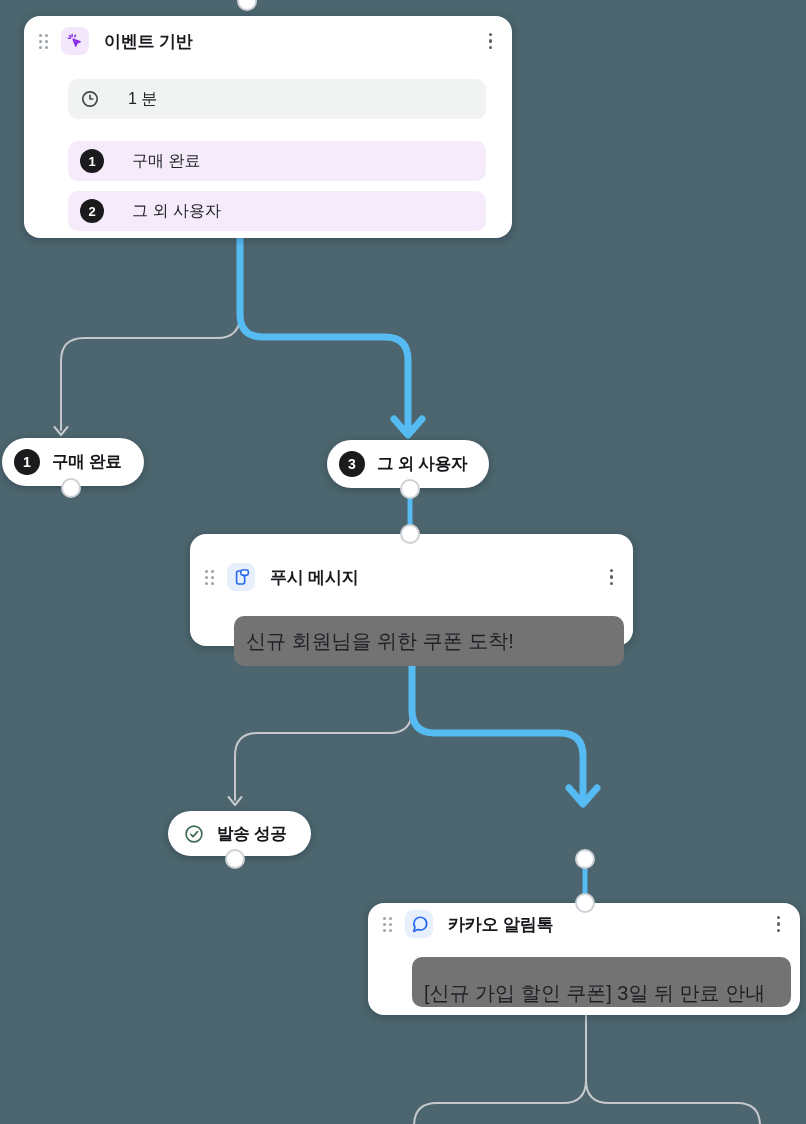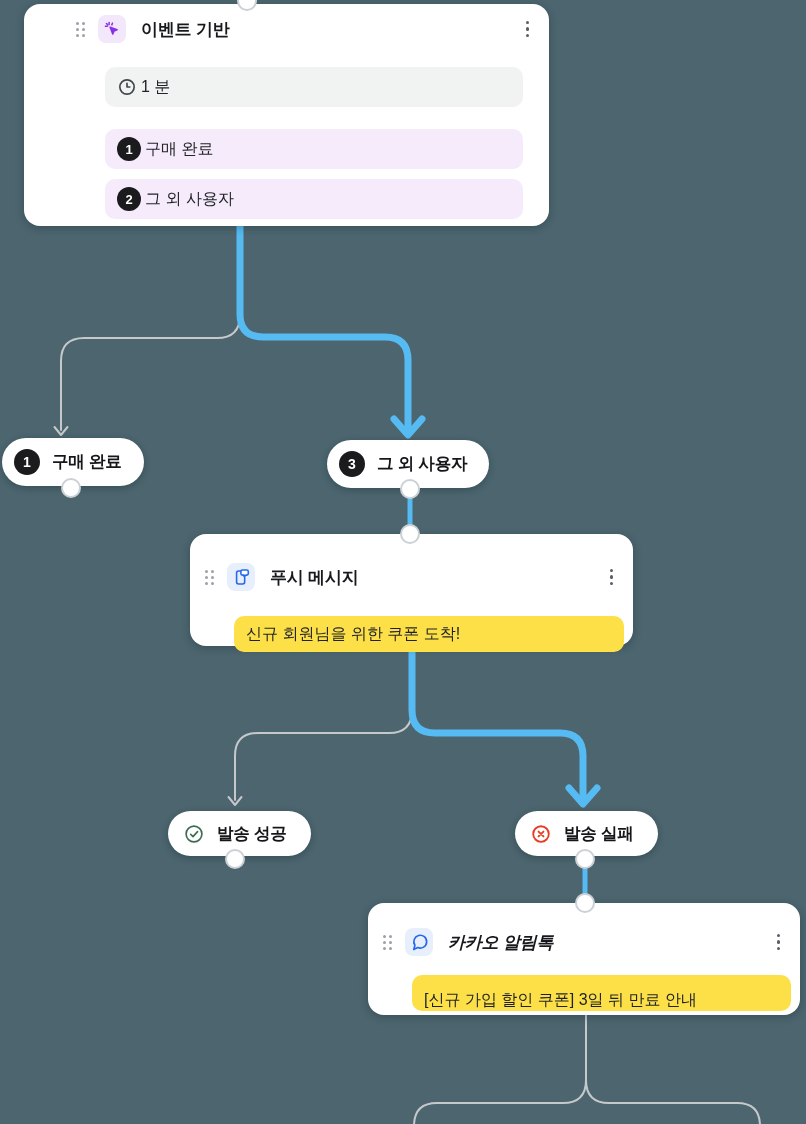--- a/index.html
+++ b/index.html
@@ -22,26 +22,26 @@
   .drag i{background:#9aa1a8;border-radius:50%;}
   .icon-badge{width:28px;height:28px;border-radius:8px;display:flex;align-items:center;justify-content:center;flex:0 0 auto;}
   .icon-badge.purple{background:#f3e7fb;}
   .icon-badge.blue{background:#e7effc;}
   .card-title{margin:0 0 0 15px;font-size:17px;font-weight:700;color:#17191d;letter-spacing:-.2px;}
   .kebab{margin-left:auto;display:flex;flex-direction:column;gap:3px;padding:4px;cursor:pointer;}
   .kebab i{width:3.5px;height:3.5px;border-radius:50%;background:#585e64;}
 
   .row{
     margin:0 26px 0 44px;height:40px;border-radius:10px;
-    display:flex;align-items:center;gap:4px;padding:0 12px;box-sizing:border-box;
+    display:flex;align-items:center;gap:28px;padding:0 12px;box-sizing:border-box;
     font-size:16px;color:#222528;
   }
   .row.gray{background:#f0f3f1;margin-top:24px;}
   .row.lav{background:#f5ebfa;}
-  .row.msg{background:#fde047;height:36px;border-radius:10px;margin-right:9px;font-size:16px;color:#1e2126;}
+  .row.msg{background:#737373;height:50px;border-radius:10px;margin-right:9px;font-size:20px;color:#1e2126;}
   .num-badge{
     width:24px;height:24px;border-radius:50%;background:#1b1b1e;color:#fff;
     display:flex;align-items:center;justify-content:center;
     font-size:13px;font-weight:700;flex:0 0 auto;
   }
 
   
   .pill{
     position:absolute;background:#fff;border-radius:26px;height:48px;
     display:flex;align-items:center;gap:12px;padding:0 22px 0 12px;
@@ -87,21 +87,21 @@
     </g>
 
     <path d="M585 860 L585 903" stroke="#57bbf3" stroke-width="5" fill="none"></path>
 
     <g stroke="#c5c9cb" stroke-width="2" fill="none" stroke-linecap="round" stroke-linejoin="round">
       <path d="M586 1013 L586 1080 Q586 1103 563 1103 L437 1103 Q414 1103 414 1126 L414 1130"></path>
       <path d="M586 1080 Q586 1103 609 1103 L737 1103 Q760 1103 760 1126 L760 1130"></path>
     </g>
   </svg>
 
-  <section class="card" style="left:24px;top:4px;width:488px;height:222px;padding-left:37px;">
+  <section class="card" style="left:24px;top:16px;width:488px;height:222px;">
     <div class="card-header">
       <span class="drag">
         <i></i>
           <i></i>
           <i></i>
           <i></i>
           <i></i>
           <i></i>
       </span>
       <span class="icon-badge purple">
@@ -178,32 +178,23 @@
 
   <div class="pill status" style="left:168px;top:811px;">
     <span style="display:flex;">
       <svg width="22" height="22" viewBox="0 0 24 24" fill="none" stroke="#3f6b54" stroke-width="1.8" stroke-linecap="round" stroke-linejoin="round">
         <circle cx="12" cy="12" r="8.6"></circle>
         <path d="M8.3 12.3 L10.9 14.9 L15.9 9.4"></path>
       </svg>
     </span>
     <span class="pill-label">발송 성공</span>
   </div>
-  <div class="pill status" style="left:515px;top:811px;">
-    <span style="display:flex;">
-      <svg width="22" height="22" viewBox="0 0 24 24" fill="none" stroke="#e73c22" stroke-width="2" stroke-linecap="round" stroke-linejoin="round">
-        <circle cx="12" cy="12" r="8.5"></circle>
-        <path d="M9.3 9.3 L14.7 14.7 M14.7 9.3 L9.3 14.7"></path>
-      </svg>
-    </span>
-    <span class="pill-label">발송 실패</span>
-  </div>
 
   <section class="card" style="left:368px;top:903px;width:432px;height:112px;">
-    <div class="card-header" style="padding-top:25px;font-style:italic;">
+    <div class="card-header" style="padding-top:7px;">
       <span class="drag">
         <i></i>
           <i></i>
           <i></i>
           <i></i>
           <i></i>
           <i></i>
       </span>
       <span class="icon-badge blue">
         <svg width="20" height="20" viewBox="0 0 24 24" fill="none" stroke="#2568ee" stroke-width="2" stroke-linecap="round" stroke-linejoin="round">

